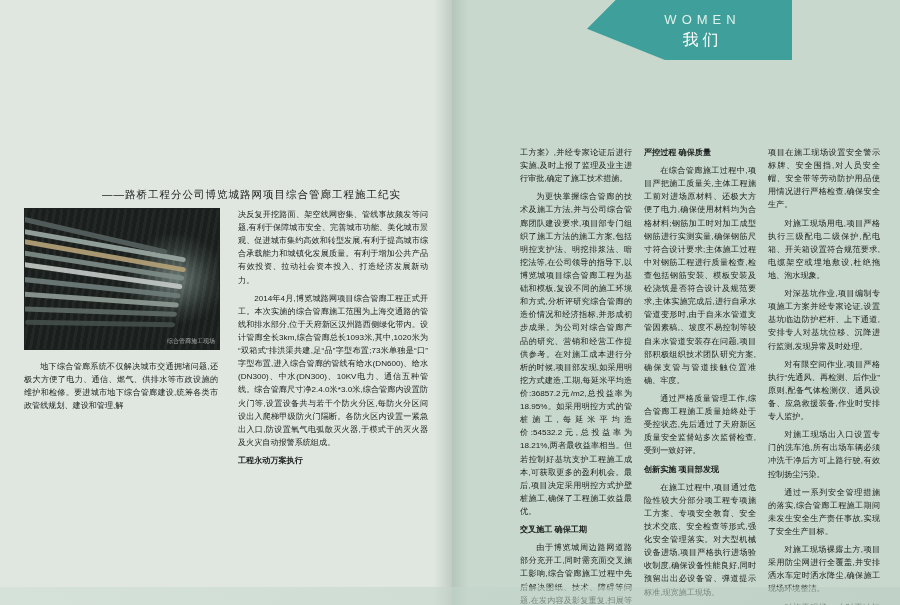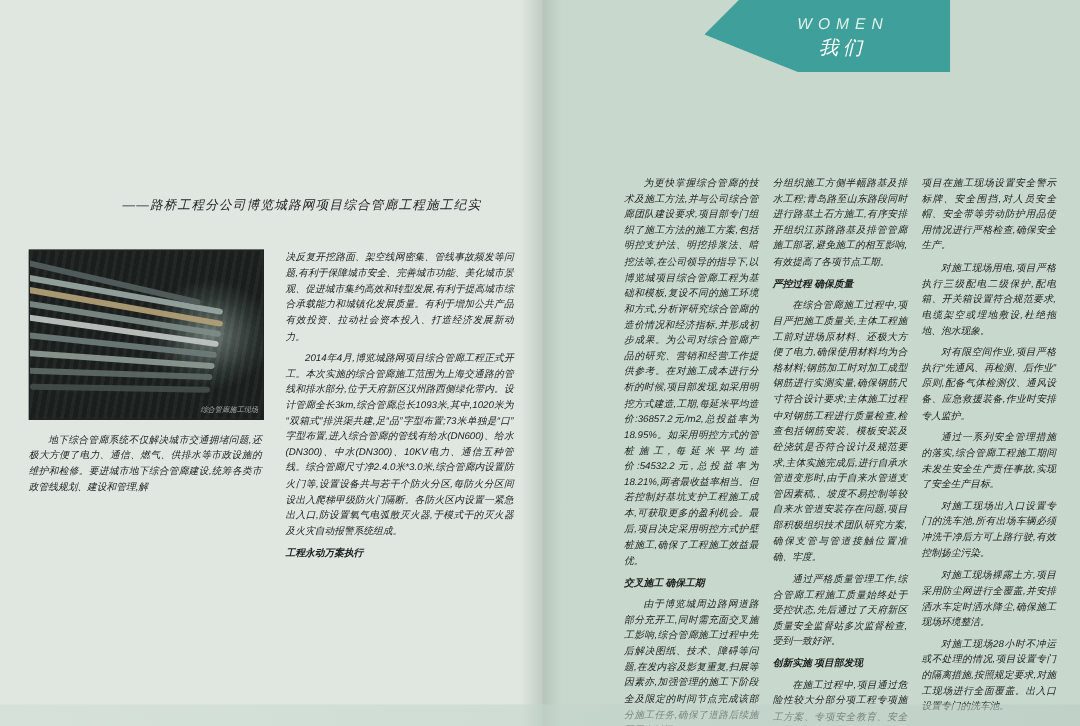--- a/index.html
+++ b/index.html
@@ -4,21 +4,20 @@
 <style>
   html,body{margin:0;padding:0;}
   body{
     width:900px;height:605px;overflow:hidden;
     font-family:"Liberation Sans", sans-serif;
     background:#c9d9cf;
   }
   .page{
     position:relative;width:792px;height:605px;
     background:linear-gradient(to right,#d7e2da 0%,#d2ded6 46%,#cbd9d1 50%,#c2d2c9 100%);
-    font-style:italic;
   }
   
   .left-page{
     position:absolute;left:0;top:0;width:452px;height:605px;
     background:#dfe7e0;
   }
   .left-page:after{
     content:"";position:absolute;right:0;top:0;width:18px;height:605px;
     background:linear-gradient(to right, rgba(0,0,0,0) 0%, rgba(60,80,70,0.18) 100%);
   }
@@ -45,21 +44,21 @@
     font-size:16px;letter-spacing:4px;margin-left:26px;margin-top:3px;color:#ffffff;text-align:right;
   }
   
   .title{
     position:absolute;left:82px;top:118px;
     font-family:"DejaVu Serif", serif;
     font-weight:bold;font-size:28px;letter-spacing:4px;color:#111;
     white-space:nowrap;
   }
   .subtitle{
-    position:absolute;left:102px;top:164px;
+    position:absolute;left:102px;top:188px;
     font-size:10.5px;letter-spacing:1px;color:#222;white-space:nowrap;
   }
   
   .photo{
     position:absolute;left:24px;top:208px;width:194px;height:140px;
     background:#2b2f2c;overflow:hidden;border:1px solid #1e2220;
   }
   .photo .tunnel{
     position:absolute;left:0;top:0;width:194px;height:140px;
     background:
@@ -132,40 +131,41 @@
     <p>地下综合管廊系统不仅解决城市交通拥堵问题,还极大方便了电力、通信、燃气、供排水等市政设施的维护和检修。要进城市地下综合管廊建设,统筹各类市政管线规划、建设和管理,解</p>
   </div>
 
   <div class="col lc2">
     <p class="noind">决反复开挖路面、架空线网密集、管线事故频发等问题,有利于保障城市安全、完善城市功能、美化城市景观、促进城市集约高效和转型发展,有利于提高城市综合承载能力和城镇化发展质量。有利于增加公共产品有效投资、拉动社会资本投入、打造经济发展新动力。</p>
     <p>2014年4月,博览城路网项目综合管廊工程正式开工。本次实施的综合管廊施工范围为上海交通路的管线和排水部分,位于天府新区汉州路西侧绿化带内。设计管廊全长3km,综合管廊总长1093米,其中,1020米为“双箱式”排洪渠共建,足“品”字型布置;73米单独是“口”字型布置,进入综合管廊的管线有给水(DN600)、给水(DN300)、中水(DN300)、10KV电力、通信五种管线。综合管廊尺寸净2.4.0米*3.0米,综合管廊内设置防火门等,设置设备共与若干个防火分区,每防火分区间设出入爬梯甲级防火门隔断。各防火区内设置一紧急出入口,防设置氧气电弧散灭火器,于模式干的灭火器及火灾自动报警系统组成。</p>
     <p class="noind sec">工程永动万案执行</p>
   </div>
 
   <div class="col rc1">
+    <p class="noind">工方案》,并经专家论证后进行实施,及时上报了监理及业主进行审批,确定了施工技术措施。</p>
     <p>为更快掌握综合管廊的技术及施工方法,并与公司综合管廊团队建设要求,项目部专门组织了施工方法的施工方案,包括明控支护法、明挖排浆法、暗挖法等,在公司领导的指导下,以博览城项目综合管廊工程为基础和模板,复设不同的施工环境和方式,分析评研究综合管廊的造价情况和经济指标,并形成初步成果。为公司对综合管廊产品的研究、营销和经营工作提供参考。在对施工成本进行分析的时候,项目部发现,如采用明挖方式建造,工期,每延米平均造价:36857.2元/m2,总投益率为18.95%。如采用明控方式的管桩施工,每延米平均造价:54532.2元,总投益率为18.21%,两者最收益率相当。但若控制好基坑支护工程施工成本,可获取更多的盈利机会。最后,项目决定采用明控方式护壁桩施工,确保了工程施工效益最优。</p>
     <p class="noind sec">交叉施工 确保工期</p>
     <p>由于博览城周边路网道路部分充开工,同时需充面交叉施工影响,综合管廊施工过程中先后解决图纸、技术、障碍等问题,在发内容及影复重复,扫展等因素亦,加强管理的施工下阶段全及限定的时间节点完成该部分施工任务,确保了道路后续施工无有时间。</p>
 
   </div>
 
   <div class="col rc2">
-    <p class="noind">分组织施工方侧半幅路基及排水工程;青岛路至山东路段同时进行路基土石方施工,有序安排开组织江苏路路基及排管管廊施工部署,避免施工的相互影响,有效提高了各项节点工期。</p>
     <p class="noind sec">严控过程 确保质量</p>
     <p>在综合管廊施工过程中,项目严把施工质量关,主体工程施工前对进场原材料、还极大方便了电力,确保使用材料均为合格材料;钢筋加工时对加工成型钢筋进行实测实量,确保钢筋尺寸符合设计要求;主体施工过程中对钢筋工程进行质量检查,检查包括钢筋安装、模板安装及砼浇筑是否符合设计及规范要求,主体实施完成后,进行自承水管道变形时,由于自来水管道支管因素稿,、坡度不易控制等较自来水管道安装存在问题,项目部积极组织技术团队研究方案,确保支管与管道接触位置准确、牢度。</p>
     <p>通过严格质量管理工作,综合管廊工程施工质量始终处于受控状态,先后通过了天府新区质量安全监督站多次监督检查,受到一致好评。</p>
     <p class="noind sec">创新实施 项目部发现</p>
     <p>在施工过程中,项目通过危险性较大分部分项工程专项施工方案、专项安全教育、安全技术交底、安全检查等形式,强化安全管理落实。对大型机械设备进场,项目严格执行进场验收制度,确保设备性能良好,同时预留出出必设备管、弹道提示标准,现宽施工现场。</p>
     <p></p>
   </div>
 
   <div class="col rc3">
     <p class="noind">项目在施工现场设置安全警示标牌、安全围挡,对人员安全帽、安全带等劳动防护用品使用情况进行严格检查,确保安全生产。</p>
     <p>对施工现场用电,项目严格执行三级配电二级保护,配电箱、开关箱设置符合规范要求,电缆架空或埋地敷设,杜绝拖地、泡水现象。</p>
+    <p>对深基坑作业,项目编制专项施工方案并经专家论证,设置基坑临边防护栏杆、上下通道,安排专人对基坑位移、沉降进行监测,发现异常及时处理。</p>
     <p>对有限空间作业,项目严格执行“先通风、再检测、后作业”原则,配备气体检测仪、通风设备、应急救援装备,作业时安排专人监护。</p>
+    <p>对施工现场出入口设置专门的洗车池,所有出场车辆必须冲洗干净后方可上路行驶,有效控制扬尘污染。</p>
     <p>通过一系列安全管理措施的落实,综合管廊工程施工期间未发生安全生产责任事故,实现了安全生产目标。</p>
-    <p>对施工现场出入口设置专门的洗车池,所有出场车辆必须冲洗干净后方可上路行驶,有效控制扬尘污染。</p>
     <p>对施工现场裸露土方,项目采用防尘网进行全覆盖,并安排洒水车定时洒水降尘,确保施工现场环境整洁。</p>
     <p>对施工现场28小时不冲运或不处理的情况,项目设置专门的隔离措施,按照规定要求,对施工现场进行全面覆盖。出入口设置专门的洗车池。</p>
   </div>
 
   <div class="footstrip"></div>
 </div>
 
 </body></html>

